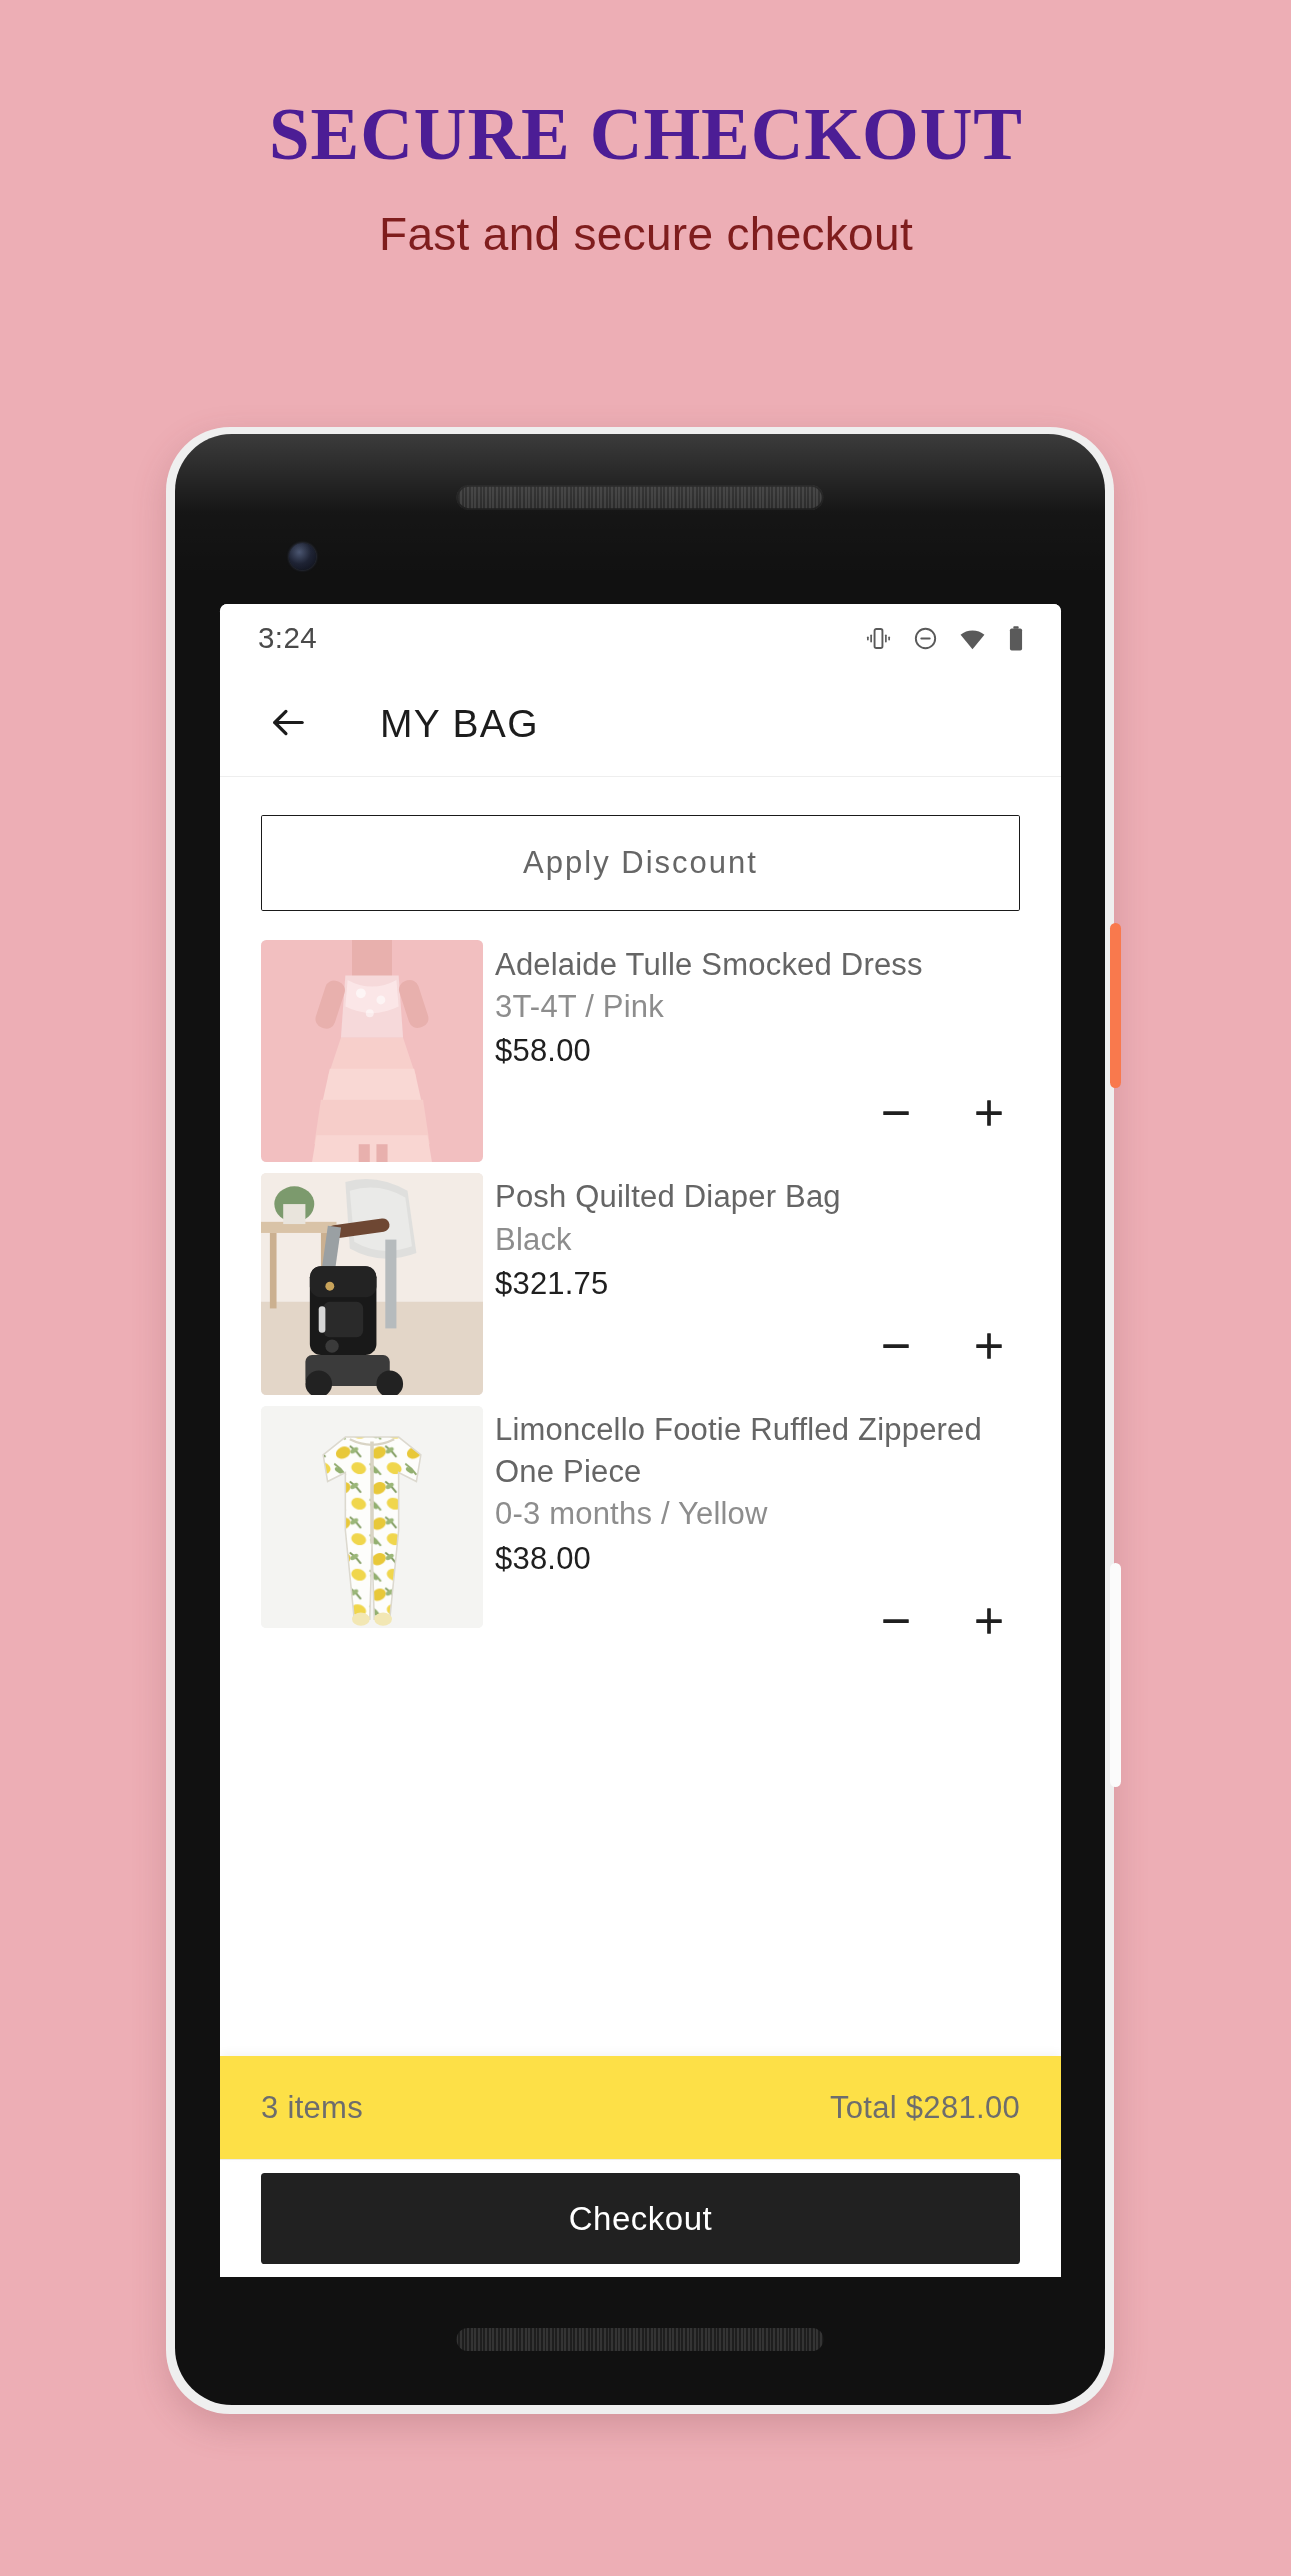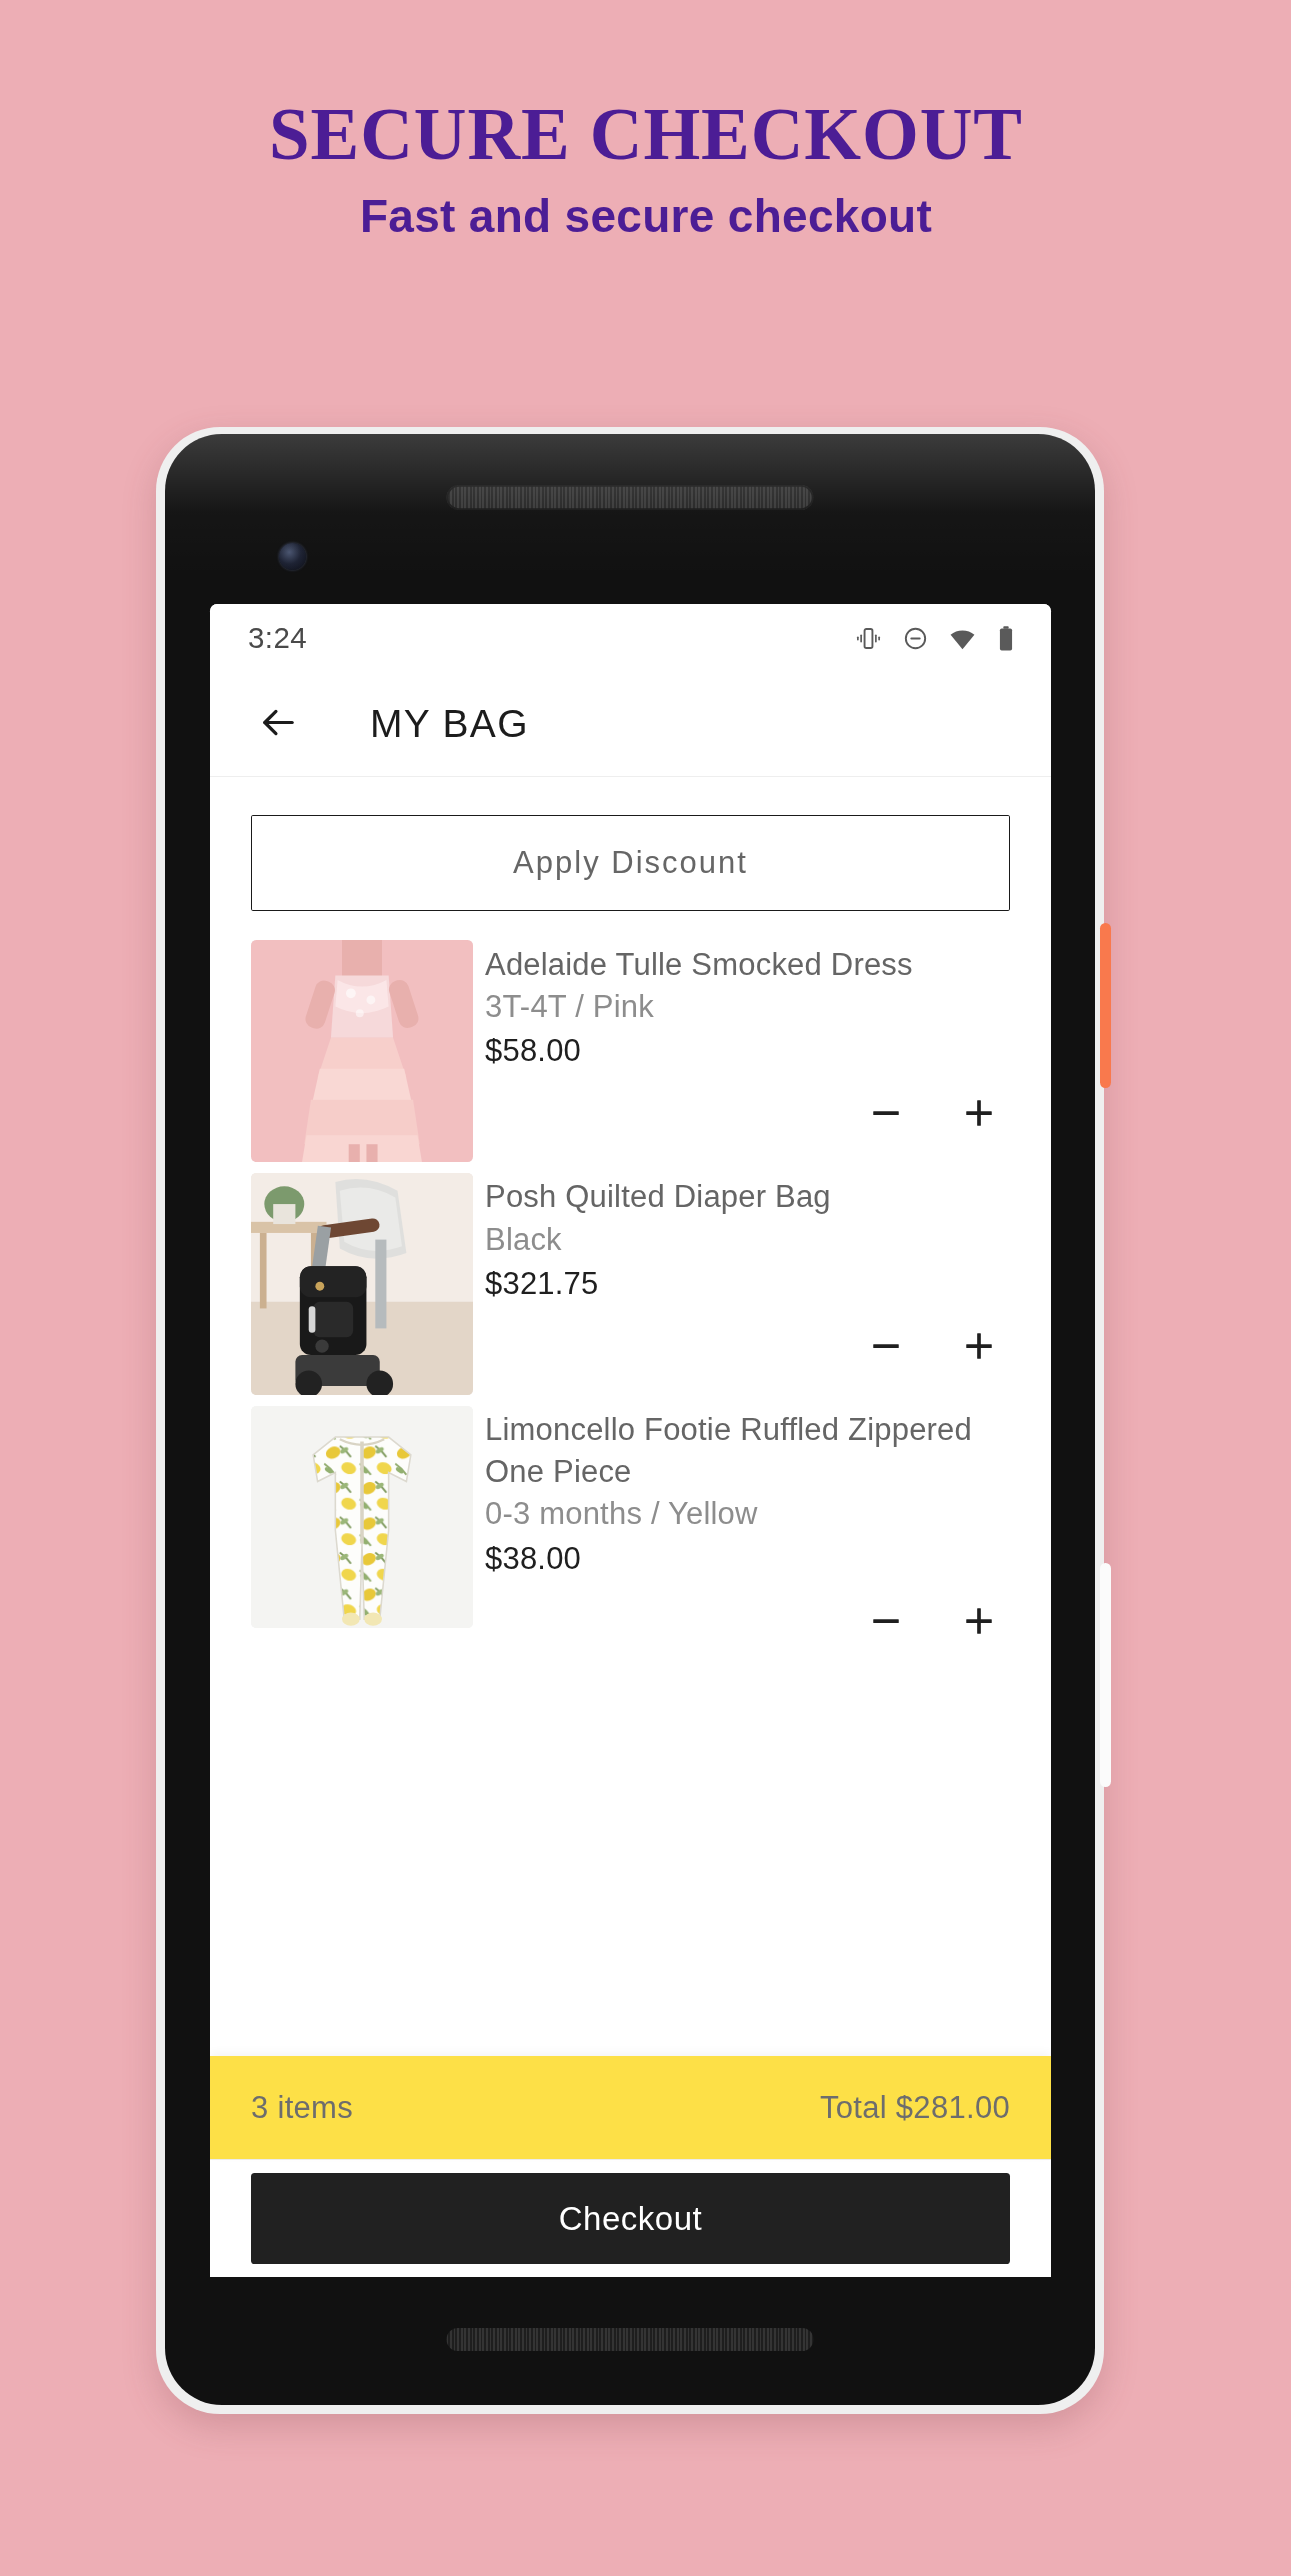--- a/index.html
+++ b/index.html
@@ -17,31 +17,31 @@
     font-family:"Liberation Serif", serif;
     font-weight:bold;
     font-size:73px;
     color:#4c1d95;
     letter-spacing:0.9px;
     margin-top:97px;
     line-height:1.05;
   }
   .promo-sub {
     font-family:"Liberation Sans", sans-serif;
-    font-weight:700;
+    font-weight:400;
     font-size:46px;
-    color:#4c1d95;
-    margin-top:15px;
+    color:#7f1d1d;
+    margin-top:33px;
     letter-spacing:0.3px;
   }
 
   
   .phone {
     position:absolute;
-    left:156px; top:427px;
+    left:166px; top:427px;
     width:948px; height:1987px;
     background:#efefef;
     border-radius:64px;
     box-shadow:0 12.5px 34px rgba(120,60,70,0.22);
   }
   .phone-body {
     position:absolute; left:9px; top:7.2px;
     width:930px; height:1971px;
     background:#111111;
     border-radius:57px;

